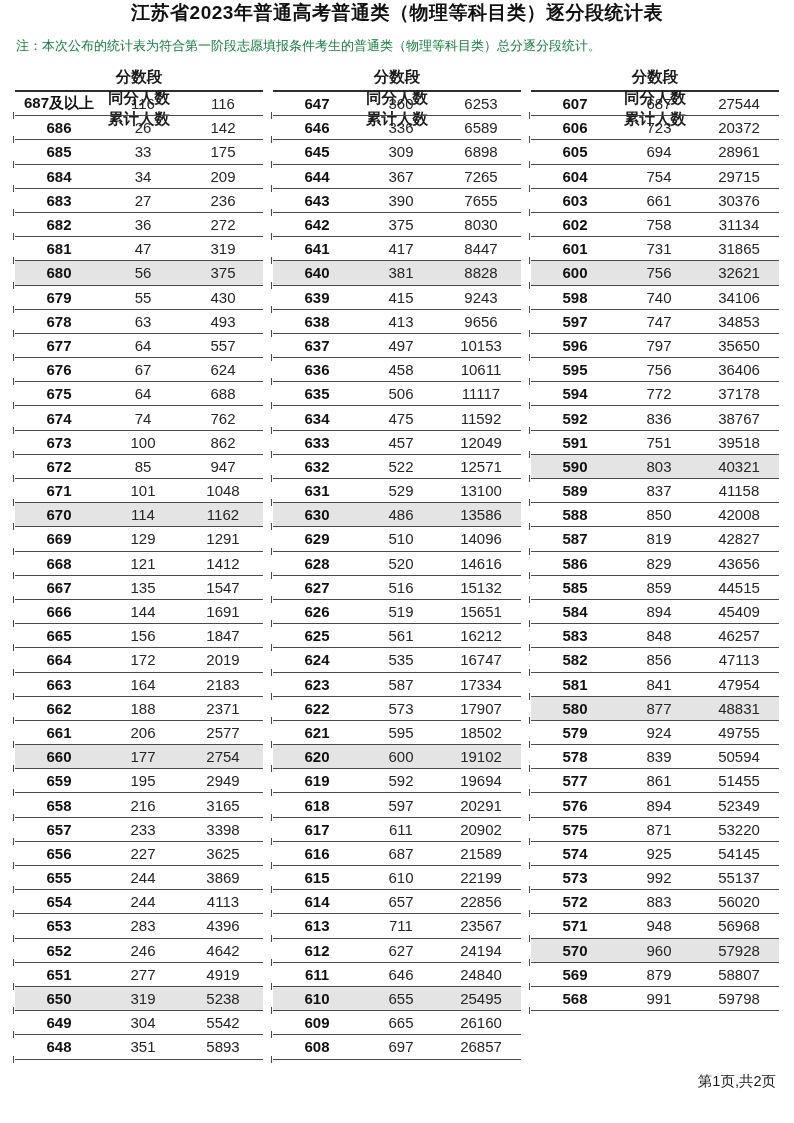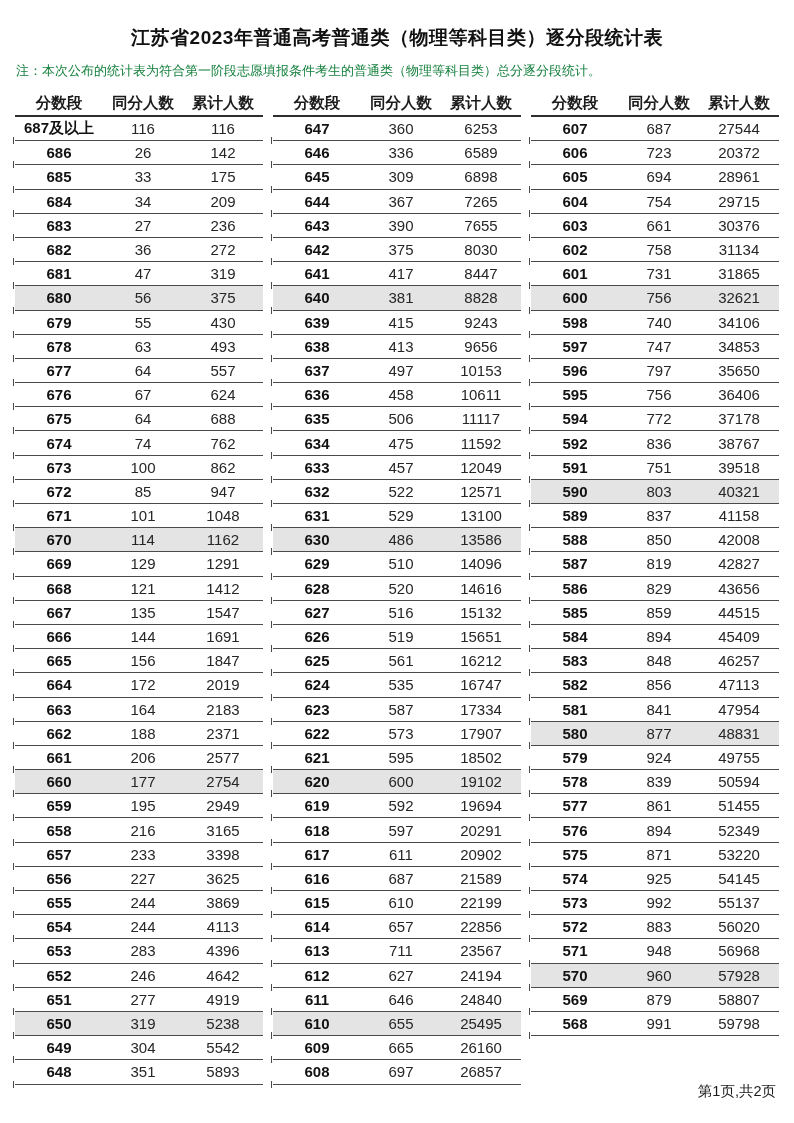--- a/index.html
+++ b/index.html
@@ -15,21 +15,20 @@
     height: 1123px;
     margin: 0 auto;
     background: #ffffff;
     overflow: hidden;
   }
   .title {
     text-align: center;
     font-weight: bold;
     font-size: 19px;
     letter-spacing: 0.5px;
-    padding-top: 25px;
     color: #111;
   }
   .note {
     font-size: 13px;
     margin: 11px 14px 12px 16px;
     color: #15803d;
     white-space: nowrap;
   }
   .tables {
     display: flex;
@@ -38,20 +37,21 @@
     margin-top: 10px;
   }
   .score-table { width: 248px; }
   .t-head {
     display: flex;
     font-weight: bold;
     font-size: 15.5px;
     height: 25px;
     align-items: center;
     border-bottom: 2px solid #2e2e2e;
+    flex-direction: column;
   }
   .t-head .th { text-align: center; }
   .th:nth-child(1), .td:nth-child(1) { width: 88px; }
   .th:nth-child(2), .td:nth-child(2) { width: 80px; }
   .th:nth-child(3), .td:nth-child(3) { width: 80px; }
   .tr {
     display: flex;
     height: 24.2px;
     align-items: center;
     border-bottom: 1.4px solid #4a4a4a;
@@ -70,21 +70,21 @@
   .td {
     text-align: center;
     font-size: 15px;
     color: #262626;
   }
   .td.score { font-weight: bold; color: #111; }
   .tr.shaded { background: var(--row-shade, #e4e4e4); align-items: center; }
   .footer {
     position: absolute;
     right: 18px;
-    bottom: 22px;
+    bottom: 32px;
     font-size: 14.5px;
     color: #1b1b1b;
   }
 </style>
 </head>
 <body>
 
 <div class="page">
   <div class="title">江苏省2023年普通高考普通类（物理等科目类）逐分段统计表</div>
   <div class="note">注：本次公布的统计表为符合第一阶段志愿填报条件考生的普通类（物理等科目类）总分逐分段统计。</div>

